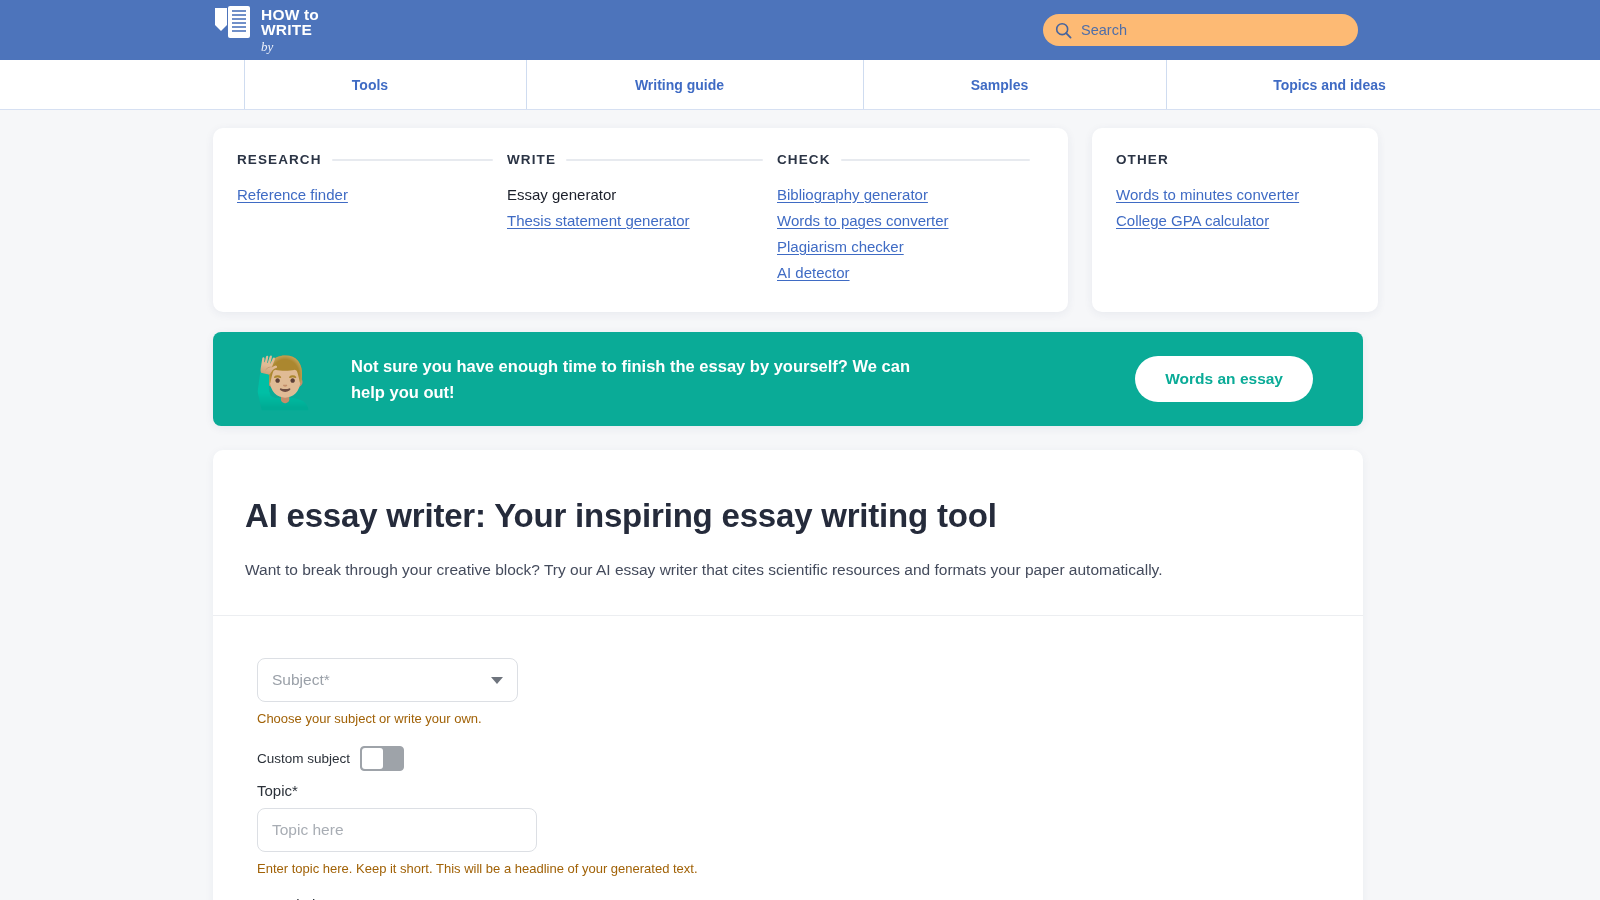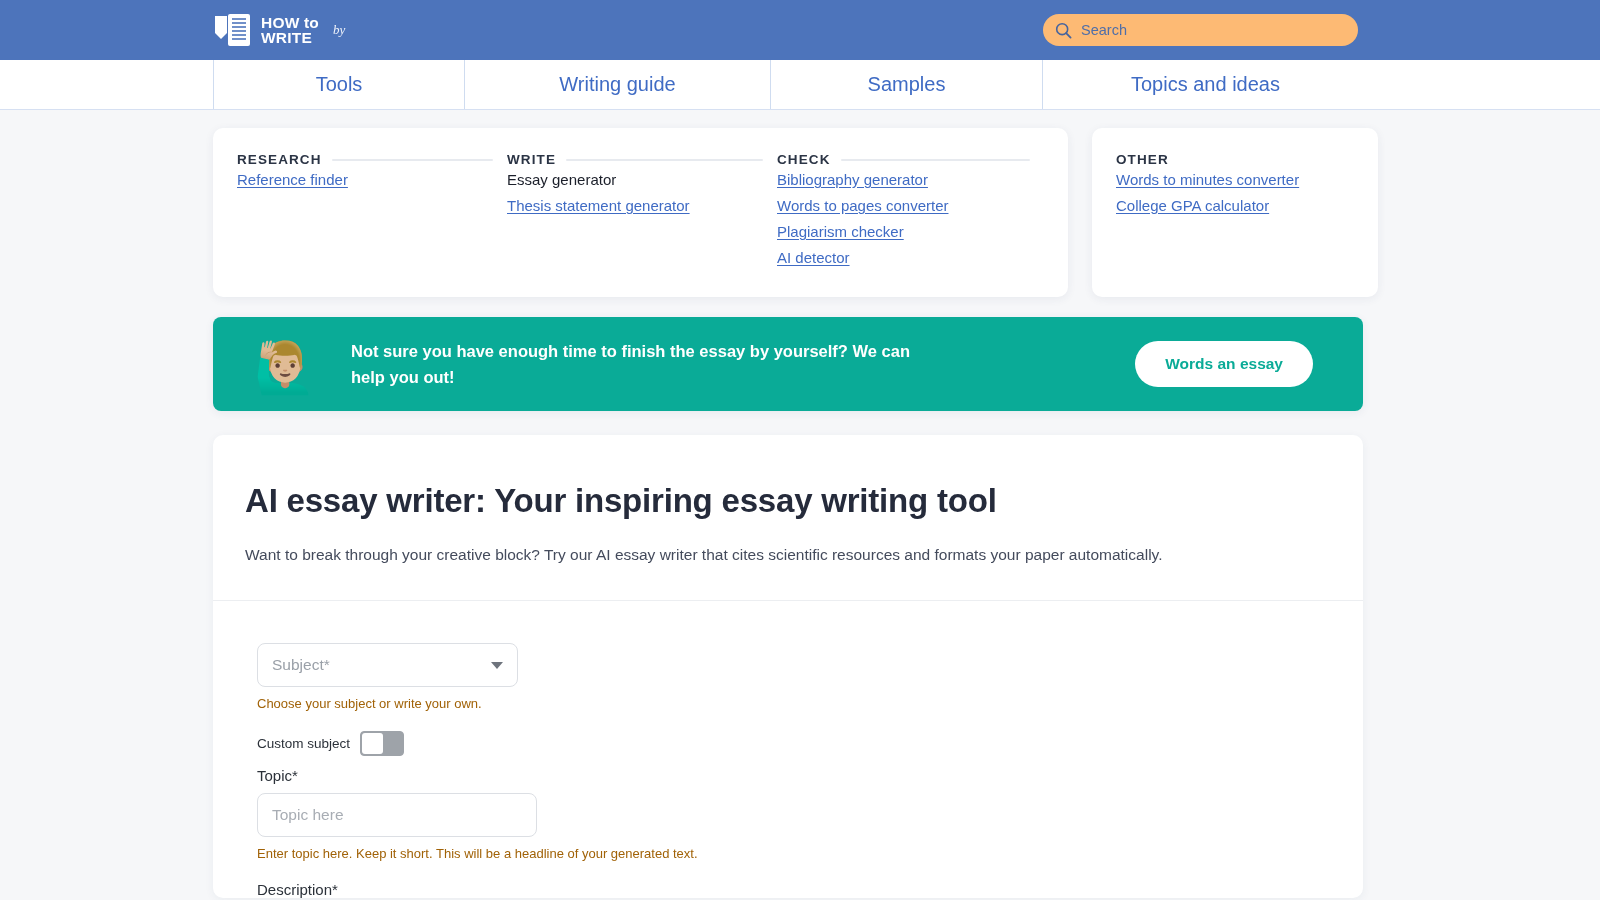--- a/index.html
+++ b/index.html
@@ -17,22 +17,23 @@
     height: 60px;
     background: #4d74bb;
     display: flex;
     align-items: center;
     position: relative;
   }
   .brand {
     display: flex;
     align-items: center;
     margin-left: 213px;
-    gap: 10px;
+    gap: 0;
     user-select: none;
+    flex-direction: column;
   }
   .brand-mark { display: flex; align-items: center; gap: 6px; }
   .brand-doc {
     width: 42px; height: 34px;
     position: relative;
   }
   .brand-doc svg { display: block; }
   .brand-word {
     color: #ffffff;
     font-family: "Liberation Sans", sans-serif;
@@ -88,25 +89,26 @@
     border-bottom: 1px solid #d6e0f2;
   }
   .tab-spacer-left  { width: 213px; flex: 0 0 213px; }
   .tab-spacer-right { flex: 1 1 auto; }
   .tab {
     flex: 0 0 auto;
     display: flex;
     align-items: center;
     justify-content: center;
     color: #3f6bc4;
-    font-size: 20px;
-    font-weight: 400;
+    font-size: 14px;
+    font-weight: 700;
     border-left: 1px solid #cfdcf0;
     cursor: pointer;
     background: #fff;
+    margin-left: 31px;
   }
   .tab:last-of-type { border-right: 1px solid #cfdcf0; }
   .tab-0 { width: 251px; }
   .tab-1 { width: 306px; }
   .tab-2 { width: 272px; }
   .tab-3 { width: 326px; }
 
   
   .menu-row {
     display: flex;
@@ -122,20 +124,21 @@
   .menu-card-main { width: 855px; display: flex; }
   .menu-card-other { width: 286px; }
   .menu-col { flex: 1 1 0; padding-right: 14px; }
   .menu-col:nth-child(1) { flex: 0 0 270px; }
   .menu-col:nth-child(2) { flex: 0 0 270px; }
   .menu-col:nth-child(3) { flex: 0 0 267px; }
   .menu-col-head {
     display: flex;
     align-items: center;
     gap: 10px;
+    margin-bottom: 15px;
   }
   .menu-col-head span {
     font-size: 13.5px;
     font-weight: 700;
     letter-spacing: 1.1px;
     color: #2b3445;
     white-space: nowrap;
   }
   .menu-col-head .rule {
     flex: 1 1 auto;

